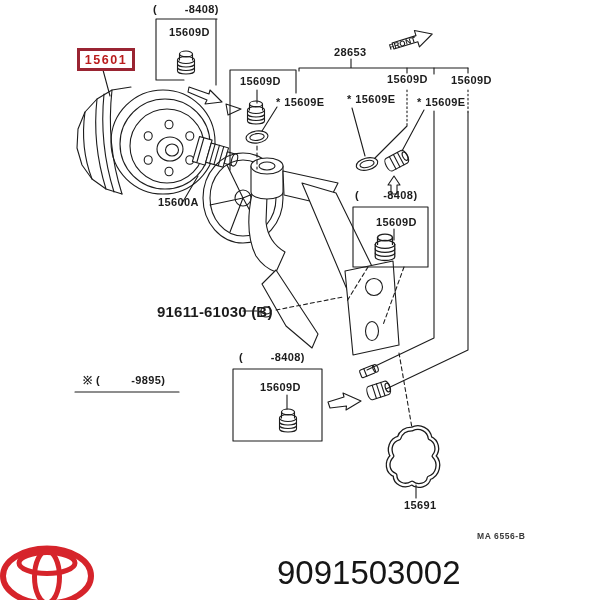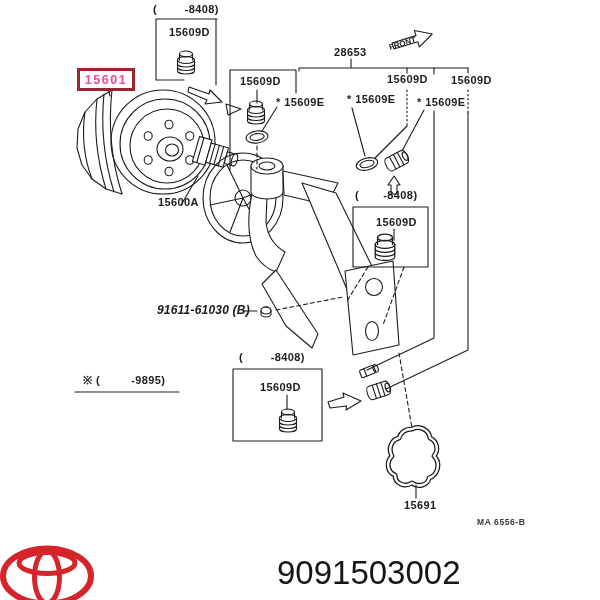--- a/index.html
+++ b/index.html
@@ -1,25 +1,25 @@
 <!DOCTYPE html>
 <html><head>
 <meta charset="utf-8">
 <style>
   html,body{margin:0;padding:0;background:#ffffff;}
   .stage{position:relative;width:600px;height:600px;background:#ffffff;overflow:hidden;
          font-family:"Liberation Sans",sans-serif;}
   svg{position:absolute;left:0;top:0;}
   .pn{position:absolute;font:600 11px "Liberation Sans",sans-serif;color:#1c1c1c;
       letter-spacing:.4px;white-space:pre;line-height:1.1;padding-left:6px;}
-  .pn.small{font-size:12px;letter-spacing:.2px;font-style:italic;}
+  .pn.small{font-size:15px;letter-spacing:.2px;}
   .tag{position:absolute;left:77px;top:48px;width:52px;height:17px;border:3px solid #9a2432;
-       background:#fff;color:#ec4899;font:700 12.5px "Liberation Sans",sans-serif;
-       display:flex;align-items:center;justify-content:center;letter-spacing:1.5px;margin-top:20px;}
-  .docref{position:absolute;left:477px;top:517px;font:700 8.5px "Liberation Sans",sans-serif;
+       background:#fff;color:#b91c1c;font:700 12.5px "Liberation Sans",sans-serif;
+       display:flex;align-items:center;justify-content:center;letter-spacing:1.5px;}
+  .docref{position:absolute;left:477px;top:531px;font:700 8.5px "Liberation Sans",sans-serif;
           color:#3a3a3a;letter-spacing:.6px;}
   .footer-text{position:absolute;left:277px;top:556px;font:400 33px/1.05 "Liberation Sans",sans-serif;
                color:#161616;display:flex;gap:14px;}
 </style>
 </head>
 <body>
 
 <div class="stage">
 
   <svg width="600" height="600" viewBox="0 0 600 600" fill="none" stroke="#1c1c1c" stroke-width="1.1" stroke-linecap="round" stroke-linejoin="round">

